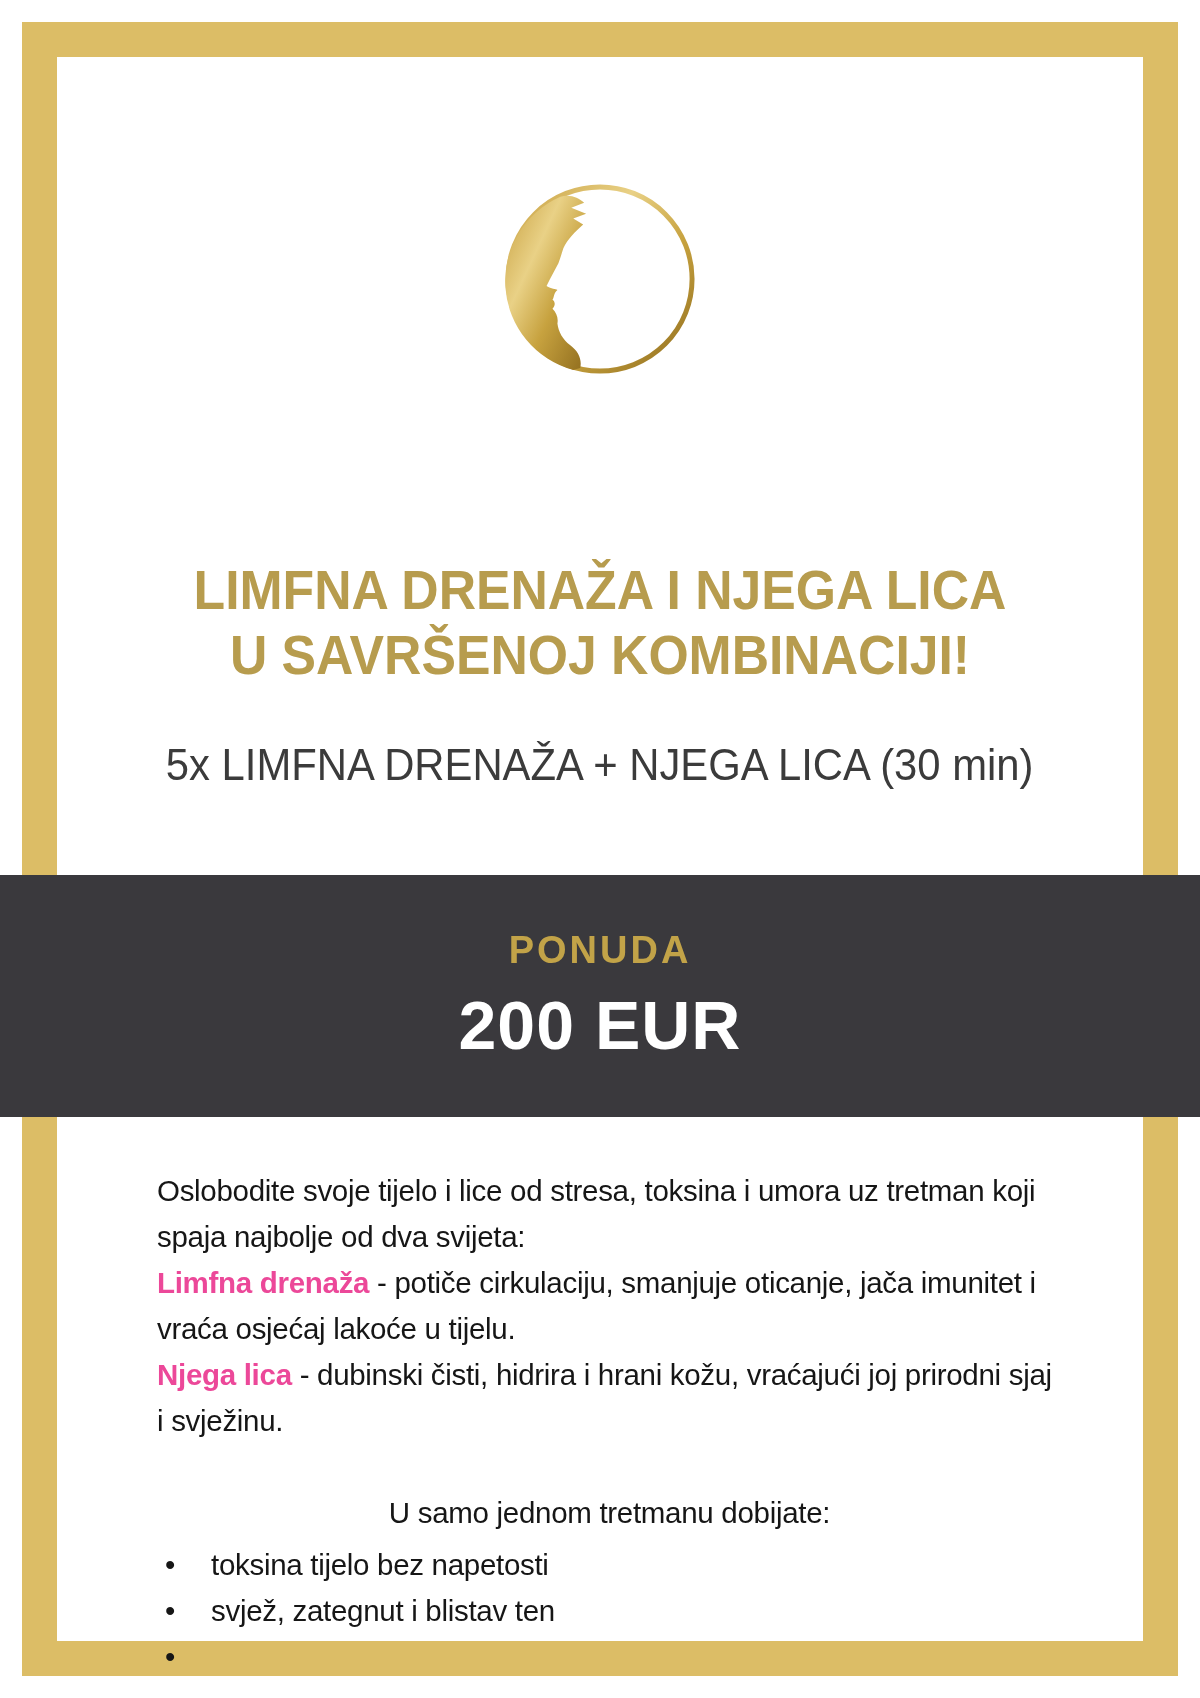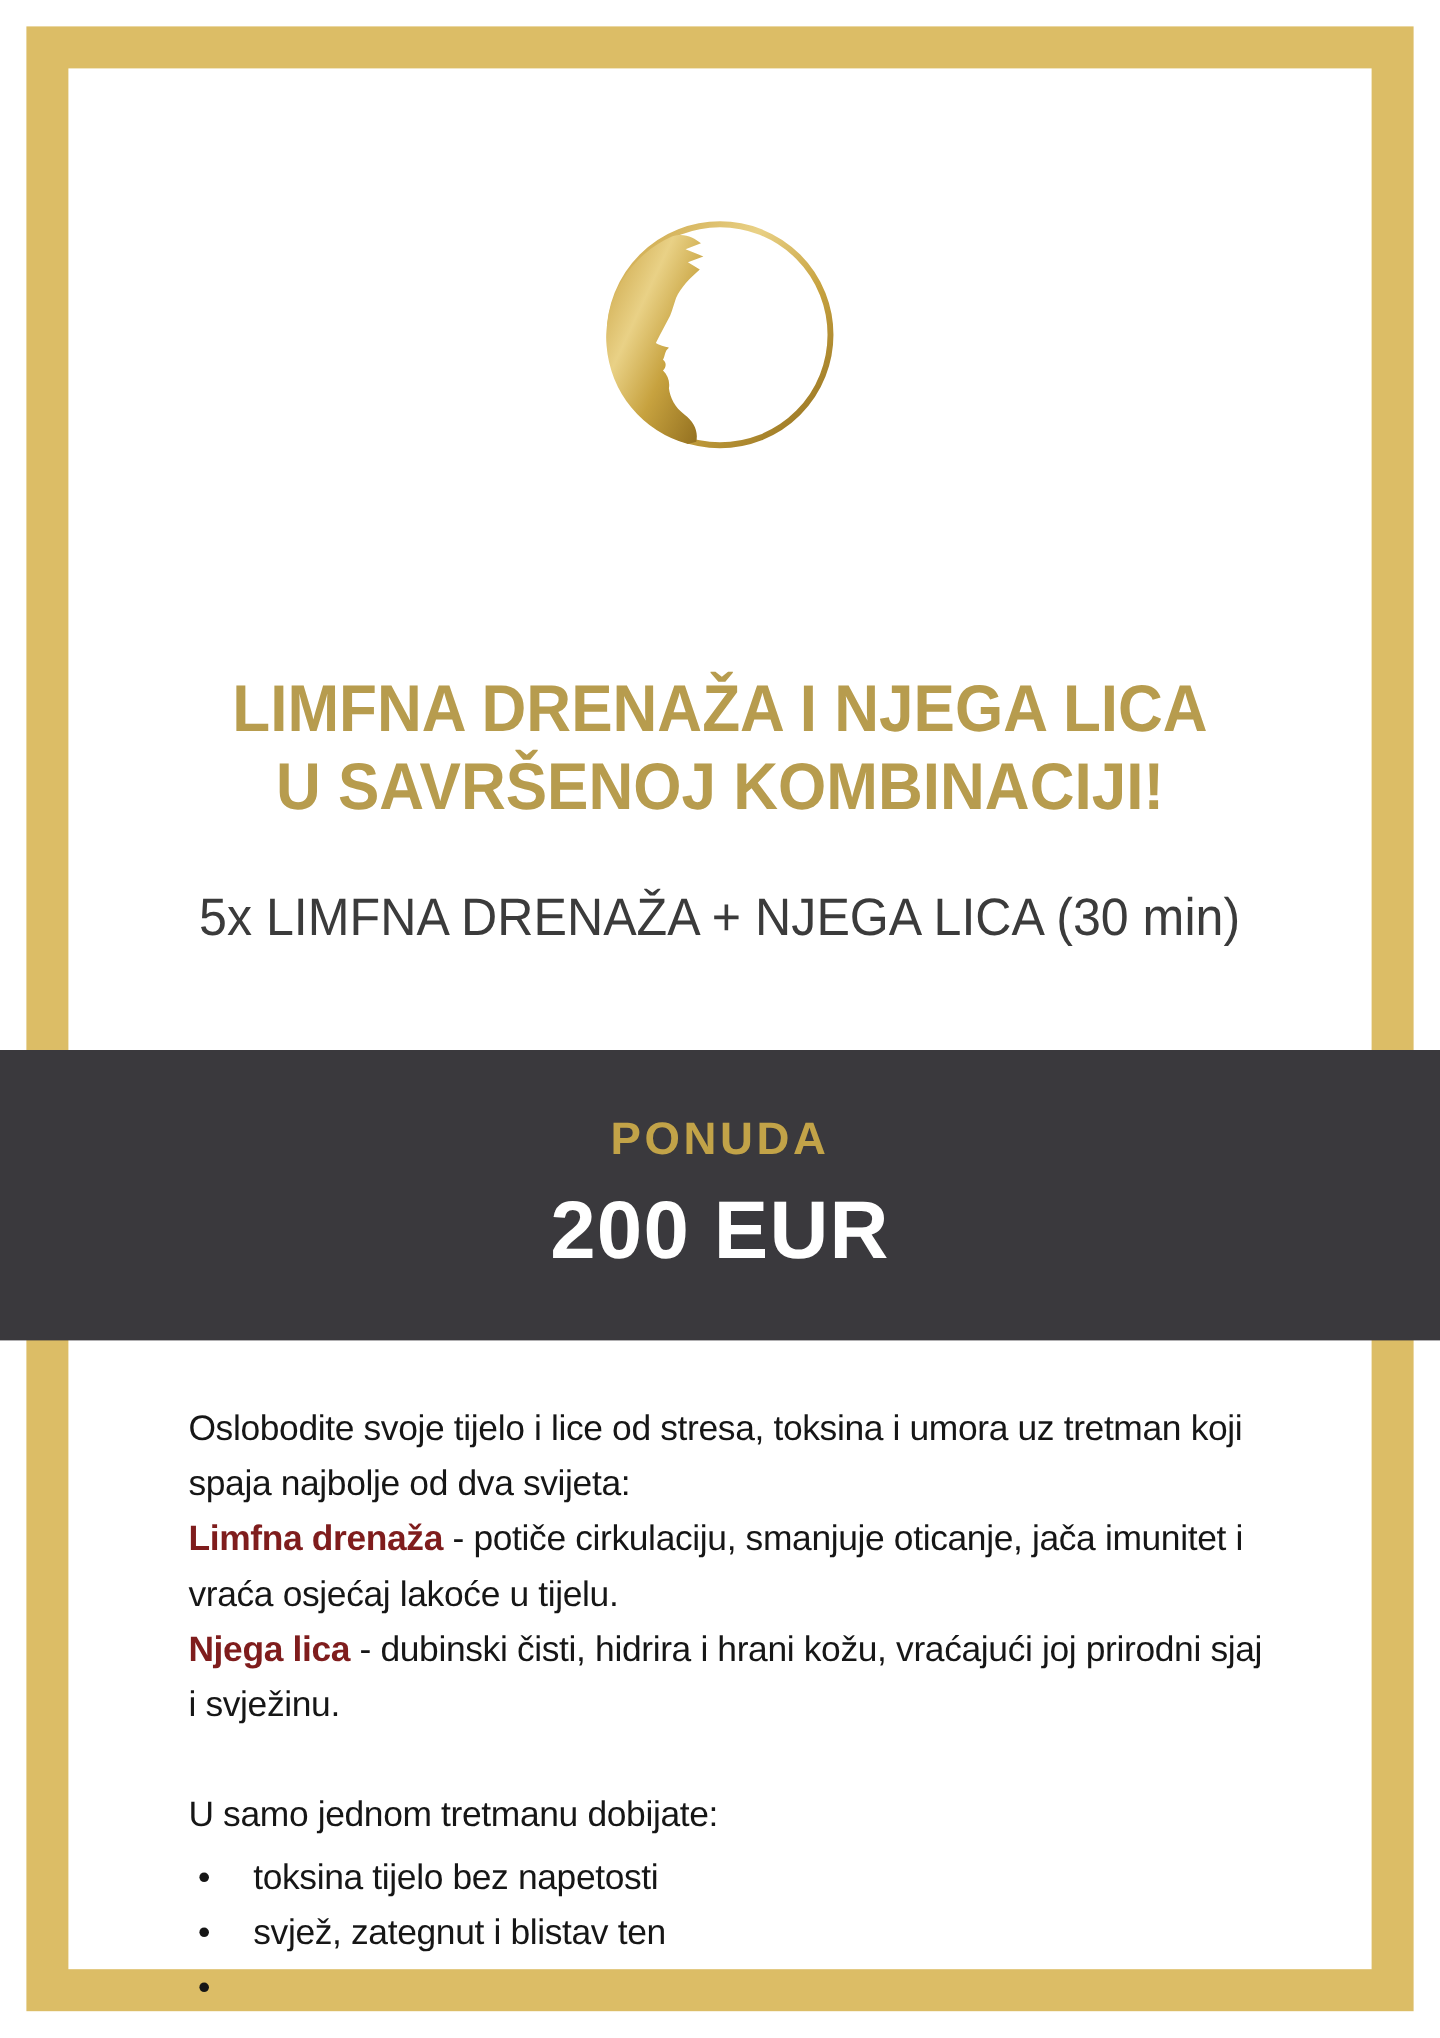--- a/index.html
+++ b/index.html
@@ -97,22 +97,22 @@
 
   
   .body-copy{
     position:absolute;left:157px;top:1168px;width:905px;
     color:#161616;
     font-size:29.5px;
     line-height:1.56;
     letter-spacing:-0.3px;
   }
   .body-copy p{margin:0;}
-  .body-copy strong{font-weight:bold;color:#7f1d1d;}
-  .benefits-title{margin-top:46px !important;}
+  .body-copy strong{font-weight:bold;color:#ec4899;}
+  .benefits-title{margin-top:46px !important;text-align:center;}
   ul.benefits{
     list-style:none;margin:6px 0 0 0;padding:0;
   }
   ul.benefits li{
     display:flex;align-items:baseline;margin:0;
   }
   ul.benefits .bullet{
     width:46px;flex:0 0 46px;text-align:left;padding-left:8px;
   }
 

